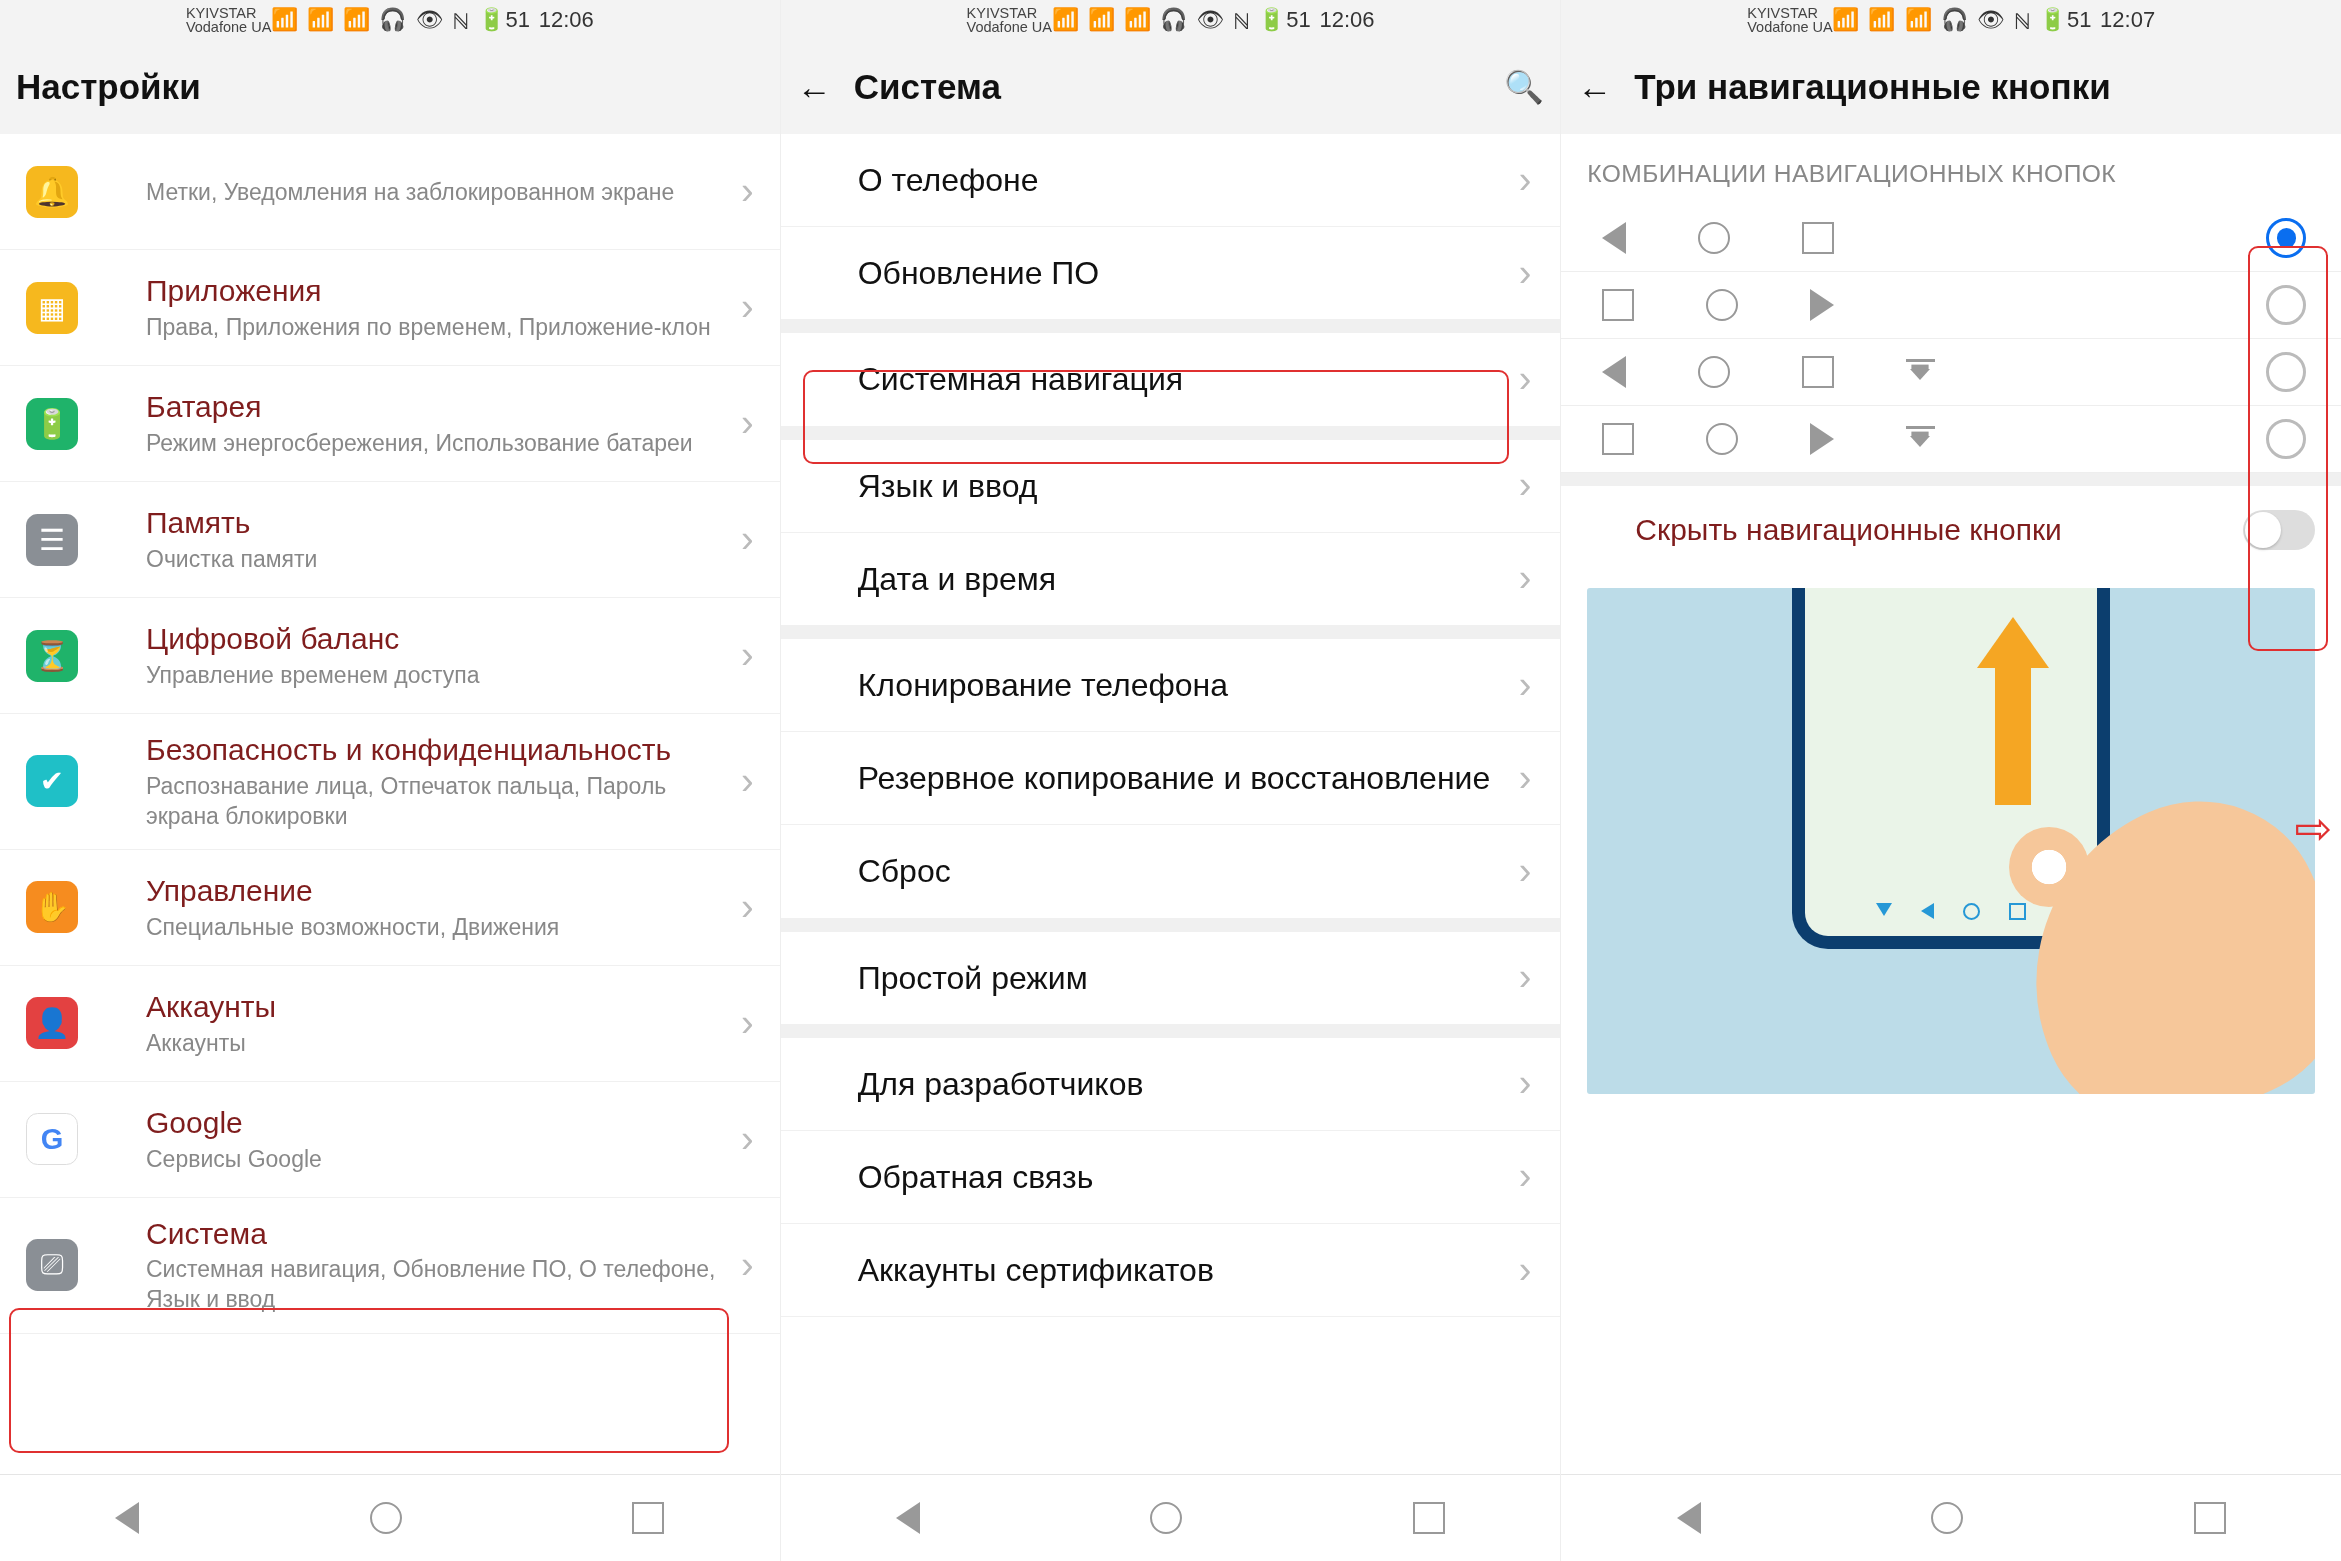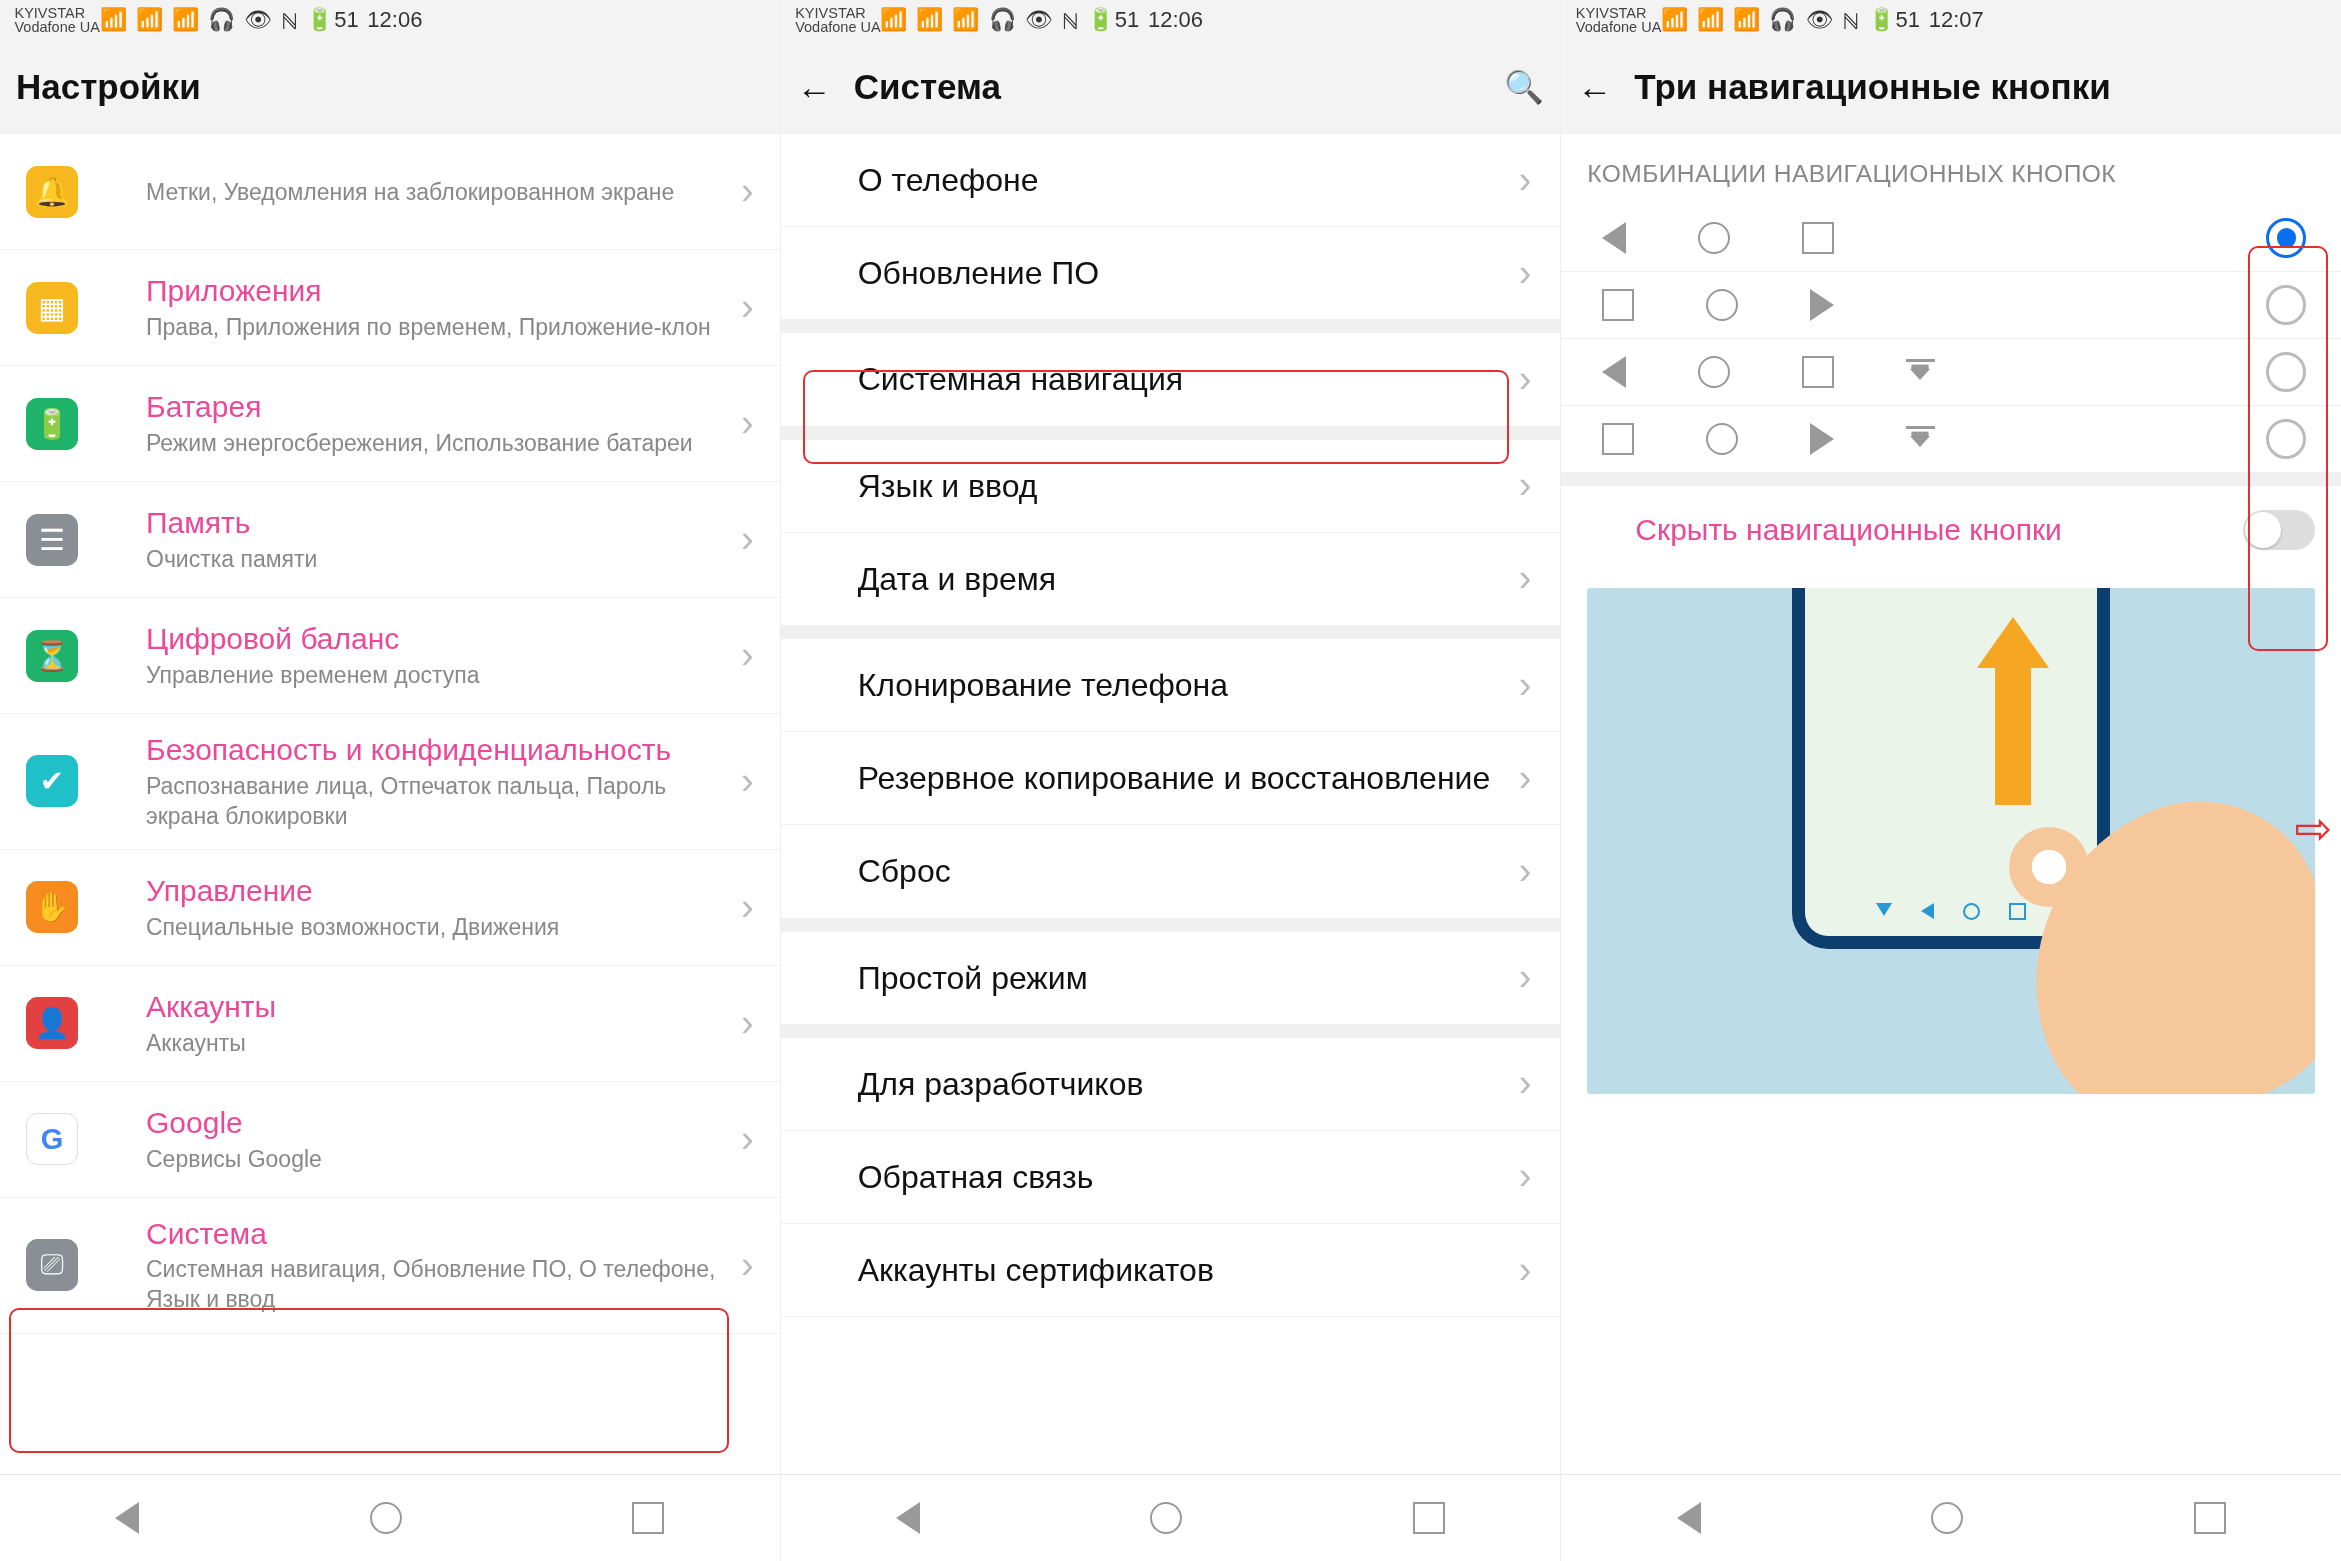--- a/index.html
+++ b/index.html
@@ -1,31 +1,31 @@
 <!DOCTYPE html>
 <html style="font-size:11.6px"><head>
 <meta charset="utf-8">
 <style>
 * { margin:0; padding:0; box-sizing:border-box; font-family: Arial, "Helvetica Neue", sans-serif; }
 body { background:#fff; width:2342px; height:1561px; display:flex; }
 .screen { width:781px; height:1561px; border-right:0.7px solid #eee; display:flex; flex-direction:column; position:relative; background:#fff; transform-origin: top left; }
-.status-bar { height:40px; background:#f3f3f3; display:flex; align-items:center; justify-content:flex-start; padding:0 14.5px; font-size:17.3px; color:#333; }
+.status-bar { height:40px; background:#f3f3f3; display:flex; align-items:center; justify-content:center; padding:0 14.5px; font-size:17.3px; color:#333; }
 .status-left { display:flex; flex-direction:column; line-height:1; font-size:14.5px; color:#444; }
 .status-right { display:flex; align-items:center; gap:8.7px; font-size:22px; }
 .status-right span { display:inline-flex; align-items:center; }
 .header { height:94px; background:#f3f3f3; display:flex; align-items:center; padding:0 16px; gap:22px; }
 .header .title { font-size:35px; font-weight:600; color:#111; flex:1; }
 .back-arrow { font-size:35px; color:#111; }
 .search-ico { font-size:32px; color:#111; }
 .content { flex:1; overflow:hidden; background:#fff; }
 .row { display:flex; align-items:center; padding:17.3px 26px; position:relative; border-bottom:0.7px solid #f0f0f0; min-height:87px; }
 .row.tall { min-height:116px; }
 .row .icon-box { width:52px; height:52px; border-radius:11.6px; display:flex; align-items:center; justify-content:center; font-size:29px; color:#fff; flex-shrink:0; margin-right:20px; }
 .row .labels { flex:1;margin-left:48px; }
-.row .labels .t { font-size:30px; color:#ec4899; line-height:1.25; }
+.row .labels .t { font-size:30px; color:#7f1d1d; line-height:1.25; }
 .row .labels .s { font-size:23px; color:#888; line-height:1.3; margin-top:2.9px; }
 .row .chev { font-size:38px; color:#bbb; margin-left:7.2px; }
 .highlight { position:absolute; border:2.9px solid #e03030; border-radius:10px; pointer-events:none; }
 .section-gap { height:13px; background:#f0f0f0; }
 .section-title { font-size:24.6px; color:#888; padding:26px 26px 17.3px; letter-spacing:0.4px; }
 .nav-option { display:flex; align-items:center; padding:13px 26px; border-bottom:0.7px solid #eee; }
 .nav-option .icons-row { flex:1; display:flex; gap:72px; align-items:center; padding-left:14.5px; }
 .nav-option .radio { width:40px; height:40px; border-radius:50%; border:3.6px solid #bbb; margin-right:8.7px; position:relative; flex-shrink:0; }
 .nav-option .radio.selected { border-color:#0a6ef0; }
 .nav-option .radio.selected::after { content:""; position:absolute; inset:7.2px; background:#0a6ef0; border-radius:50%; }

